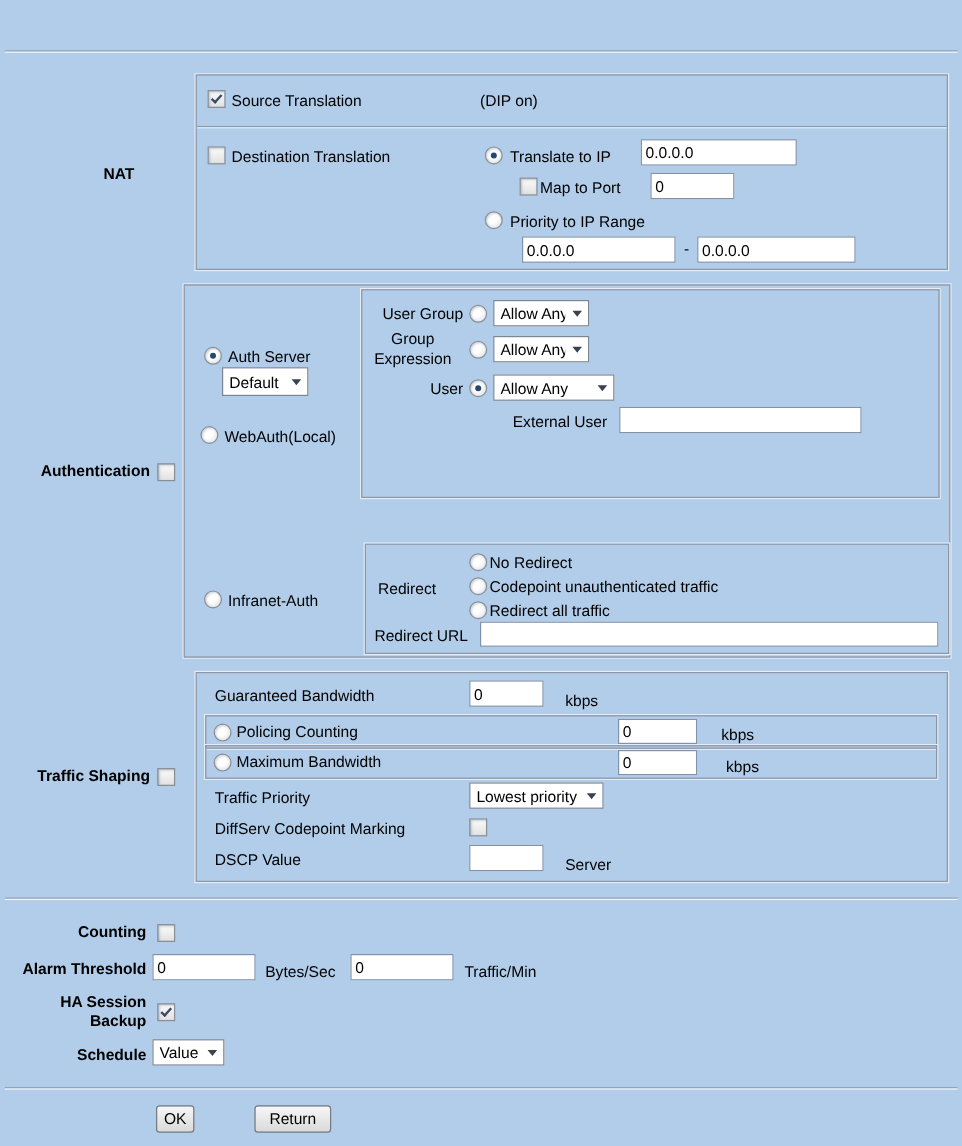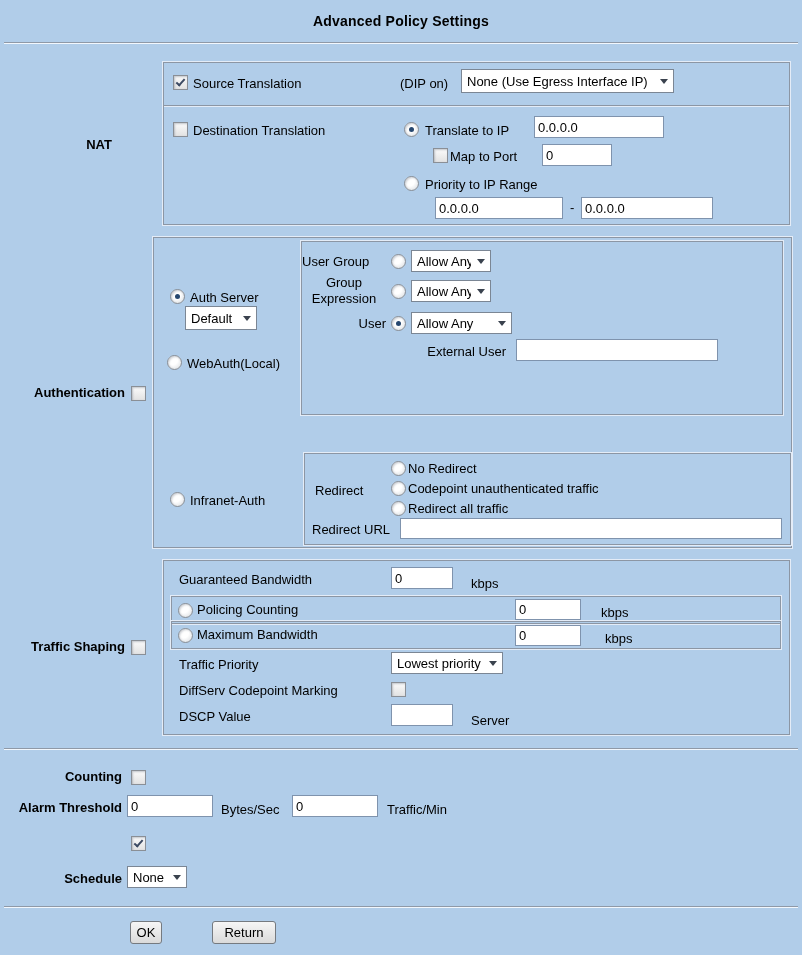--- a/index.html
+++ b/index.html
@@ -41,35 +41,30 @@
         color:#000; }
   .btn { position:absolute; height:23px; background:linear-gradient(#f6f6f6,#dadada);
         border:1px solid #757a80; border-radius:3px;
         font:13px "Liberation Sans", sans-serif; color:#000; padding:0; }
 </style>
 </head>
 <body>
 
 <div class="screen">
 
-  <div class="title">Advanced Policy Settings</div>
   <div class="rule" style="top:42px"></div>
 
   <div class="seclbl" style="top:137px;width:112px">NAT</div>
 
   <div class="gbox" style="left:163px;top:62px;width:625px;height:161px">
     <span class="cb" style="left:9px;top:12px">
         <i class="check"></i>
       </span>
     <span class="lbl" style="left:29px;top:13px">Source Translation</span>
     <span class="lbl" style="left:236px;top:13px">(DIP on)</span>
-    <div class="select" style="left:297px;top:6px;width:213px;height:24px">
-      <span class="stext">None (Use Egress Interface IP)</span>
-      <span class="arrow"></span>
-    </div>
 
     <div class="sep" style="top:42px"></div>
 
     <span class="cb" style="left:9px;top:59px"></span>
     <span class="lbl" style="left:29px;top:60px">Destination Translation</span>
 
     <span class="rb sel" style="left:240px;top:59px"></span>
     <span class="lbl" style="left:261px;top:60px">Translate to IP</span>
     <input class="txt" style="left: 370px; top: 53px; width: 130px;" value="0.0.0.0">
 
@@ -93,21 +88,21 @@
     <span class="lbl" style="left:36px;top:52px">Auth Server</span>
     <div class="select" style="left:31px;top:68px;width:72px;height:24px">
       <span class="stext">Default</span>
       <span class="arrow"></span>
     </div>
 
     <span class="rb" style="left:13px;top:117px"></span>
     <span class="lbl" style="left:33px;top:118px">WebAuth(Local)</span>
 
     <div class="gbox" style="left:147px;top:3px;width:480px;height:172px">
-      <span class="lbl" style="left:0;top:12px;width:84px;">User Group</span>
+      <span class="lbl" style="left:0;top:12px;width:84px;text-align:right">User Group</span>
       <span class="rb" style="left:89px;top:12px"></span>
       <div class="select" style="left:109px;top:8px;width:80px">
         <span class="stext">Allow Any</span>
         <span class="arrow"></span>
       </div>
 
       <span class="lbl wrap" style="left:0;top:33px;width:84px;text-align:center">Group Expression</span>
       <span class="rb" style="left:89px;top:42px"></span>
       <div class="select" style="left:109px;top:38px;width:80px">
         <span class="stext">Allow Any</span>
@@ -179,27 +174,28 @@
 
   <div class="seclbl" style="top:769px;width:122px">Counting</div>
   <span class="cb" style="left:131px;top:770px"></span>
 
   <div class="seclbl" style="top:800px;width:122px">Alarm Threshold</div>
   <input class="txt" style="left: 127px; top: 795px; width: 86px;" value="0">
   <span class="lbl" style="left:221px;top:802px">Bytes/Sec</span>
   <input class="txt" style="left: 292px; top: 795px; width: 86px;" value="0">
   <span class="lbl" style="left:387px;top:802px">Traffic/Min</span>
 
+  <div class="seclbl wrap" style="top:827px;width:122px">HA Session Backup</div>
   <span class="cb" style="left:131px;top:836px">
       <i class="check"></i>
     </span>
 
   <div class="seclbl" style="top:871px;width:122px">Schedule</div>
   <div class="select" style="left:127px;top:866px;width:60px">
-    <span class="stext">None</span>
+    <span class="stext">Value</span>
     <span class="arrow"></span>
   </div>
 
   <div class="rule" style="top:906px"></div>
 
   <button class="btn" style="left:130px;top:921px;width:32px">OK</button>
   <button class="btn" style="left:212px;top:921px;width:64px">Return</button>
   <button class="btn" style="left:290px;top:959px;width:85px">Cancel</button>
 
 </div>

